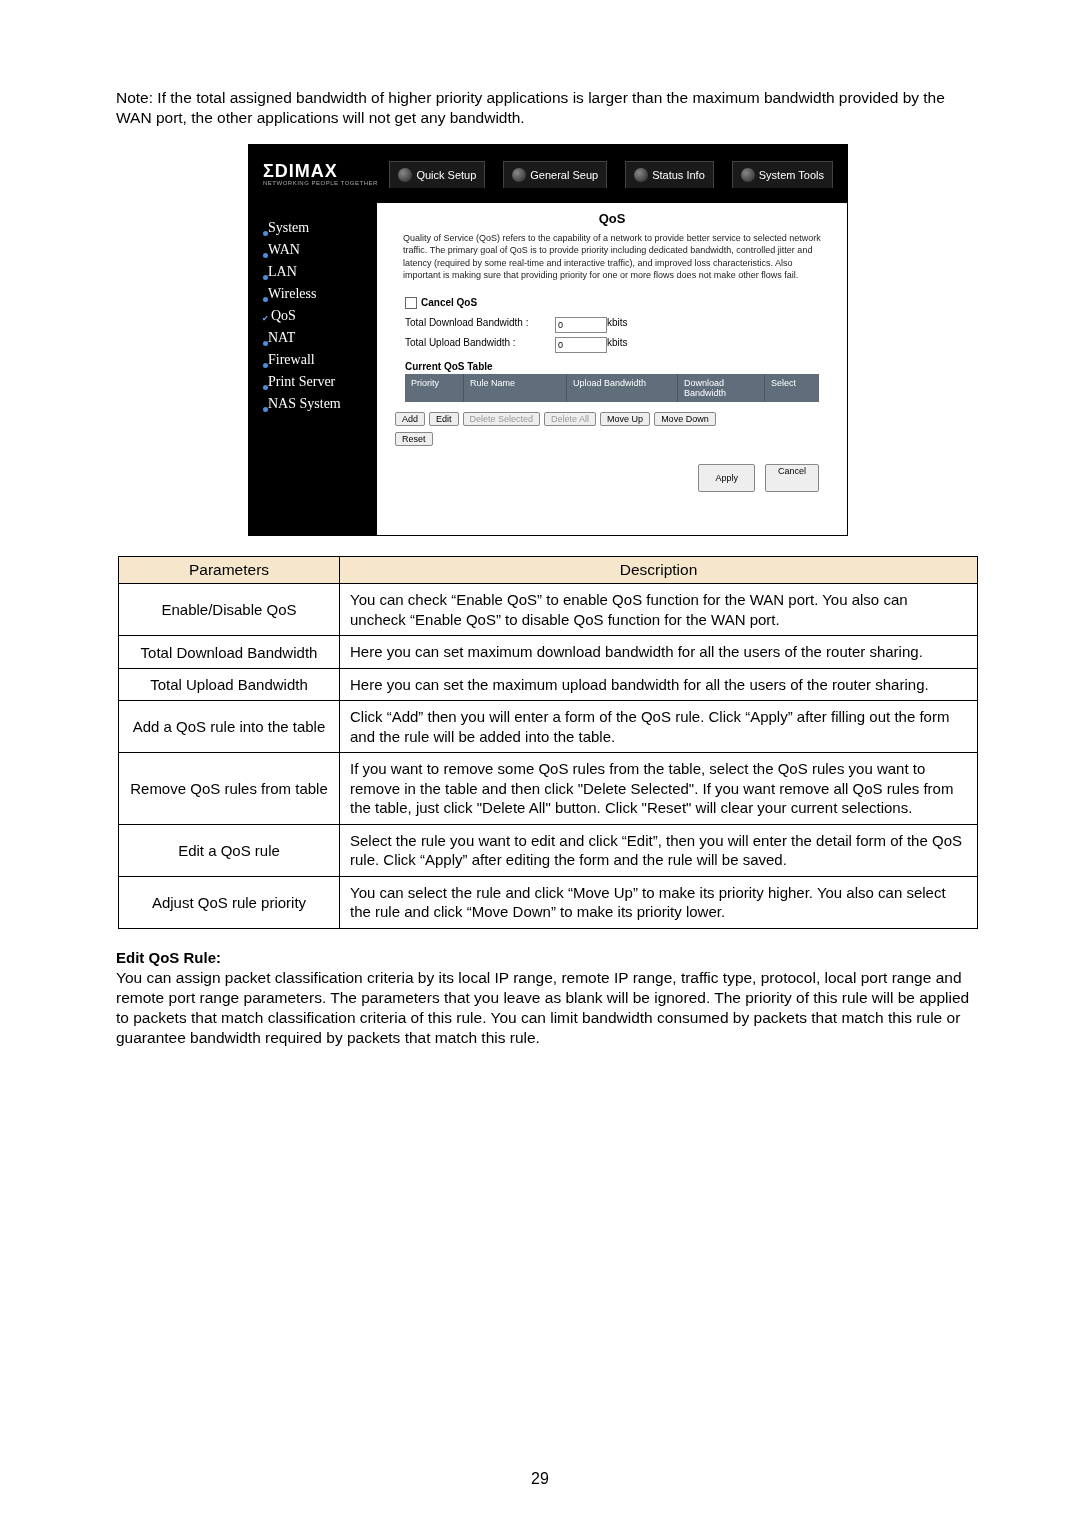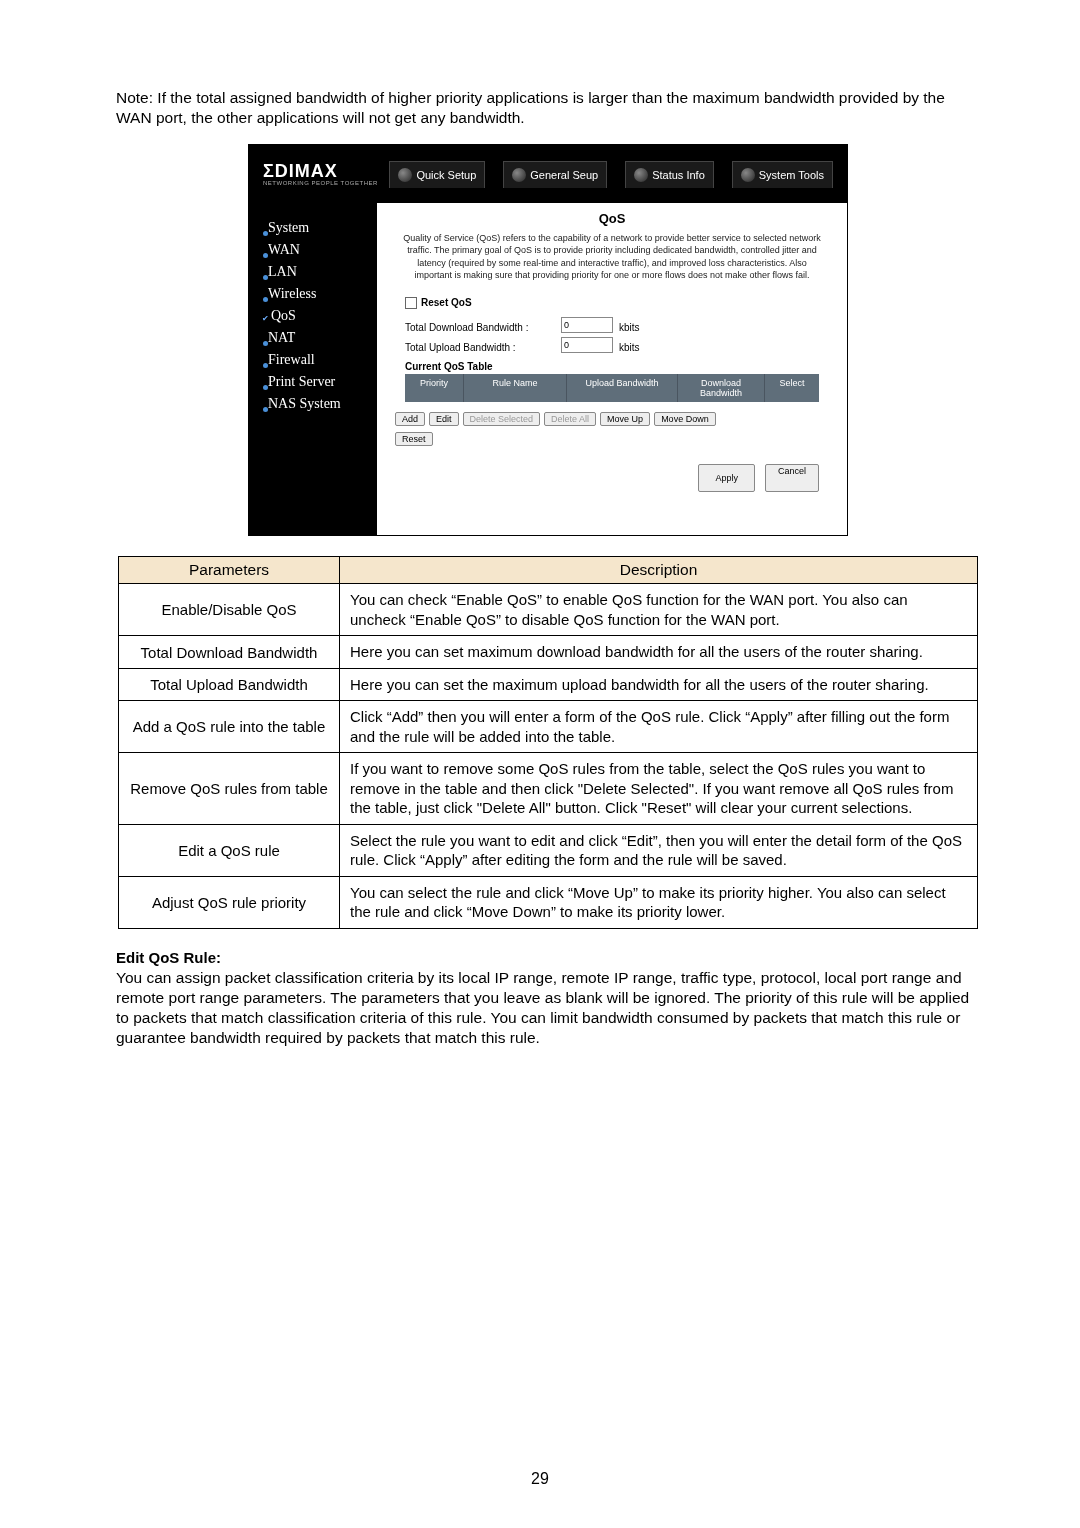--- a/index.html
+++ b/index.html
@@ -16,30 +16,30 @@
   .rs-tab-icon{width:14px;height:14px;border-radius:50%;background:radial-gradient(circle at 35% 35%,#888,#222)}
   .rs-body{display:flex}
   .rs-side{width:128px;background:#000;min-height:318px;padding-top:14px}
   .rs-side-item{color:#fff;font-size:14px;font-family:'Times New Roman',serif;padding:3px 6px 3px 14px;display:flex;align-items:flex-end;}
   .rs-side-item.selected{color:#fff}
   .rs-bullet{width:5px;height:5px;border-radius:50%;background:#4a90d9;flex:none}
   .rs-check{width:8px;height:8px;flex:none;position:relative}
   .rs-check::before{content:'✔';font-size:8px;color:#6fb0ff;position:absolute;left:-1px;top:-2px}
   .rs-main{flex:1;background:#fff;padding:8px 18px 14px;font-size:10px}
   .rs-title{text-align:center;font-weight:700;font-size:13px;margin-bottom:6px}
-  .rs-desc{font-size:9px;line-height:1.35;color:#222;margin:0 8px 14px;text-align:center}
-  .rs-form-row{display:flex;align-items:flex-end;gap:6px;padding:2px 10px;font-size:10px}
+  .rs-desc{font-size:9px;line-height:1.35;color:#222;margin:0 8px 14px;text-align:left}
+  .rs-form-row{display:flex;align-items:flex-start;padding:2px 10px;font-size:10px}
   .rs-enable{display:flex;align-items:center;gap:4px;padding:2px 10px;margin-bottom:4px}
   .rs-chk{width:10px;height:10px;border:1px solid #666;display:inline-block}
   .rs-label{width:150px}
   .rs-input{width:46px;height:14px;border:1px solid #888;font-size:9px;padding:0 2px}
   .rs-unit{font-size:10px}
   .rs-subhead{font-size:10px;font-weight:700;margin:6px 0 0 10px}
   .rs-qtable{display:flex;margin:2px 10px;background:#5f6e7a;color:#fff;font-size:9px}
-  .rs-qtable>div{padding:4px 6px;border-right:1px solid #4a5560;text-align:center}
+  .rs-qtable>div{padding:4px 6px;border-right:1px solid #4a5560;}
   .rs-qtable>div:last-child{border-right:none}
   .rs-btn-row{display:flex;gap:4px;margin:10px 0 6px 0;flex-wrap:wrap}
   .rs-btn{font-size:9px;border:1px solid #888;background:#eee;padding:1px 6px;border-radius:2px}
   .rs-btn.dis{color:#999}
   .rs-apply-row{display:flex;gap:10px;justify-content:flex-end;margin:18px 10px 0 0}
   
   .ptable{border-collapse:collapse;width:860px;margin:0 auto;font-size:15px}
   .ptable th,.ptable td{border:1px solid #000;padding:6px 10px;vertical-align:middle}
   .ptable th{background:#f5e6cc;font-weight:400;text-align:center;font-size:15.5px;padding:4px}
   .ptable td:first-child{text-align:center;width:200px;vertical-align:middle}
@@ -116,21 +116,21 @@
         <div class="rs-side-item">
             <span class="rs-bullet"></span>
             <span>NAS System</span>
           </div>
       </div>
       <div class="rs-main">
         <div class="rs-title">QoS</div>
         <div class="rs-desc">Quality of Service (QoS) refers to the capability of a network to provide better service to selected network traffic. The primary goal of QoS is to provide priority including dedicated bandwidth, controlled jitter and latency (required by some real-time and interactive traffic), and improved loss characteristics. Also important is making sure that providing priority for one or more flows does not make other flows fail.</div>
         <div class="rs-enable">
             <span class="rs-chk"></span>
-            <b>Reset QoS</b>
+            <b>Cancel QoS</b>
           </div>
         <div class="rs-form-row">
           <span class="rs-label">Total Download Bandwidth :</span>
           <input class="rs-input" value="0" style="">
           <span class="rs-unit">kbits</span>
         </div>
         <div class="rs-form-row">
           <span class="rs-label">Total Upload Bandwidth :</span>
           <input class="rs-input" value="0" style="">
           <span class="rs-unit">kbits</span>

